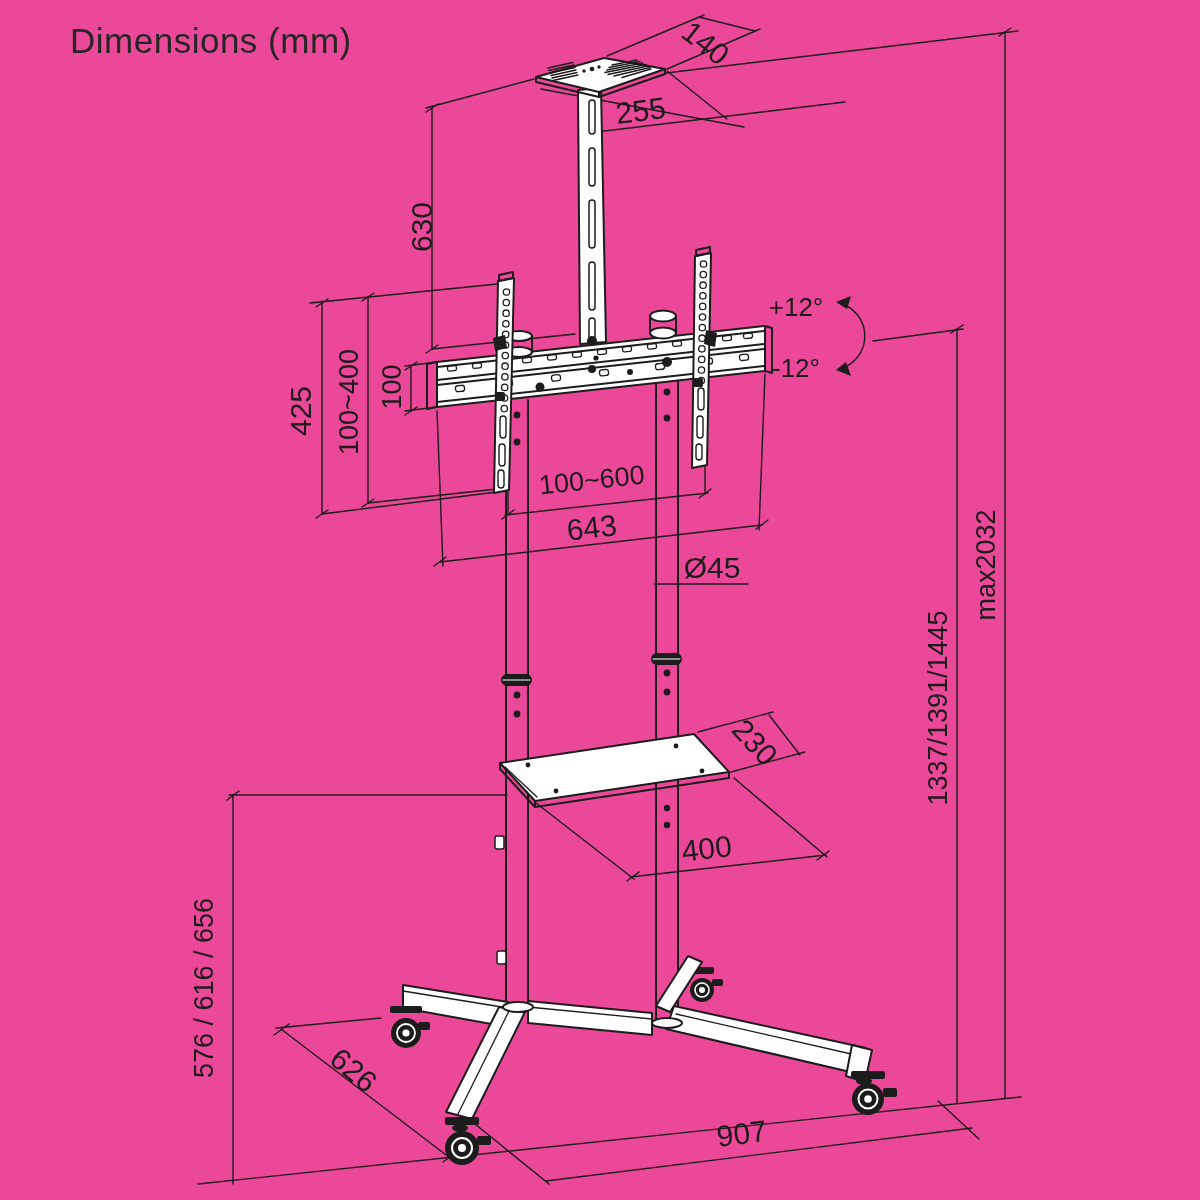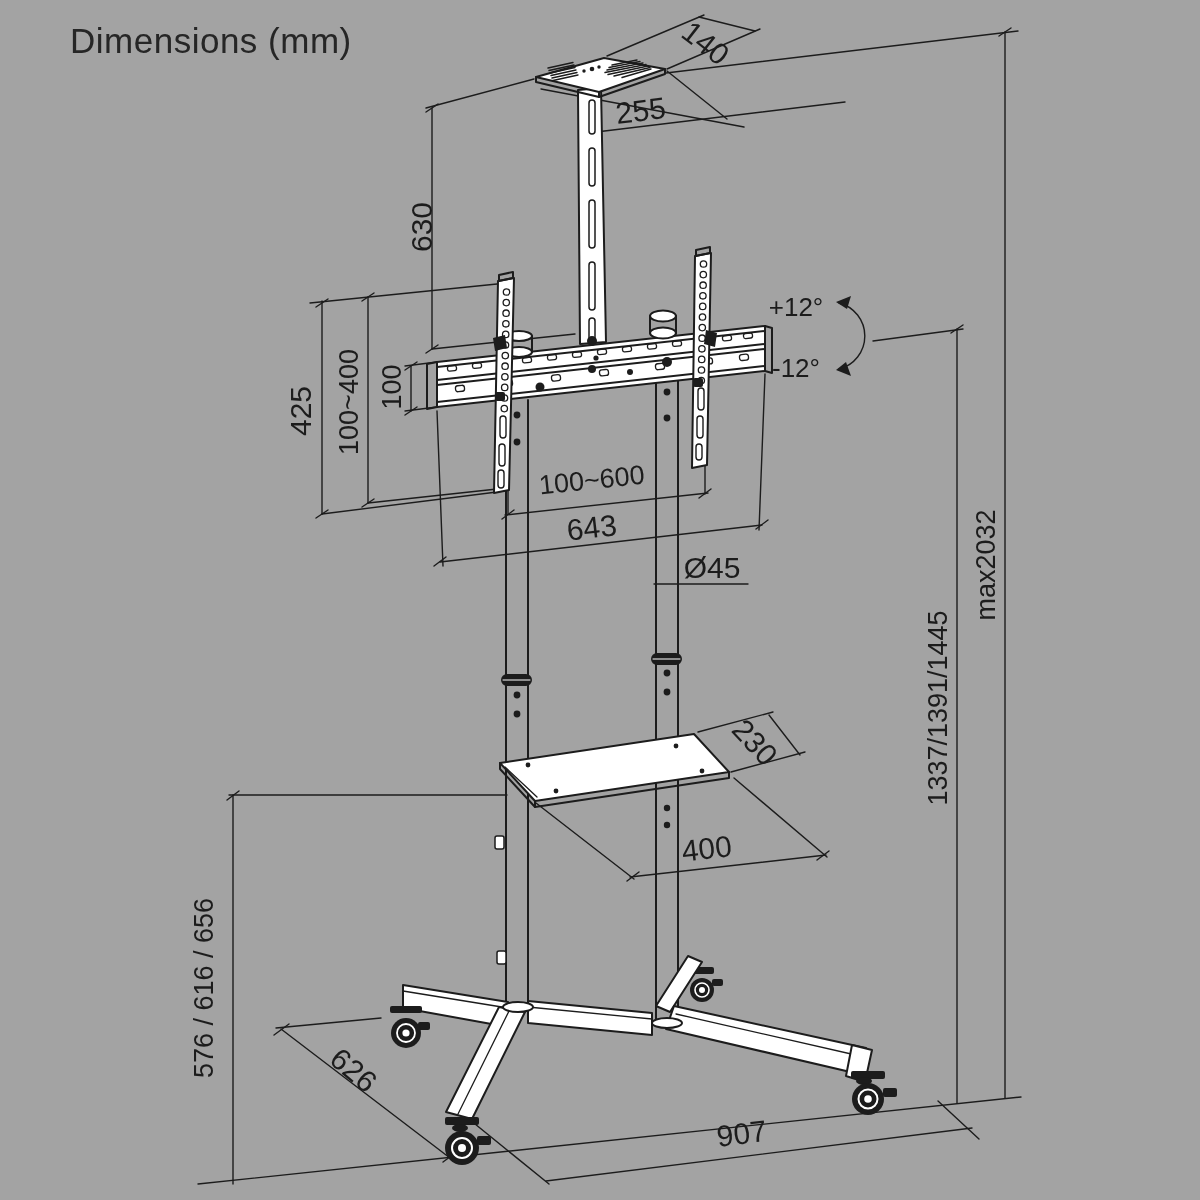--- a/index.html
+++ b/index.html
@@ -1,16 +1,16 @@
 <!DOCTYPE html>
 <html><head>
 <meta charset="utf-8">
 <style>
   html,body{margin:0;padding:0;background:#ffffff;}
-  .page{width:1200px;height:1200px;position:relative;background:#a3a3a3;overflow:hidden;
+  .page{width:1200px;height:1200px;position:relative;background:#ec4899;overflow:hidden;
         font-family:"Liberation Sans", sans-serif;}
   svg{display:block;}
   text{fill:#1c1c1c;font-family:"Liberation Sans", sans-serif;}
   .dimtxt{font-size:30px;}
   .dimtxt-sm{font-size:27px;}
   .dimtxt-xs{font-size:26px;}
   .title-txt{font-size:35px;fill:#262626;letter-spacing:.5px;}
 </style>
 </head>
 <body>

